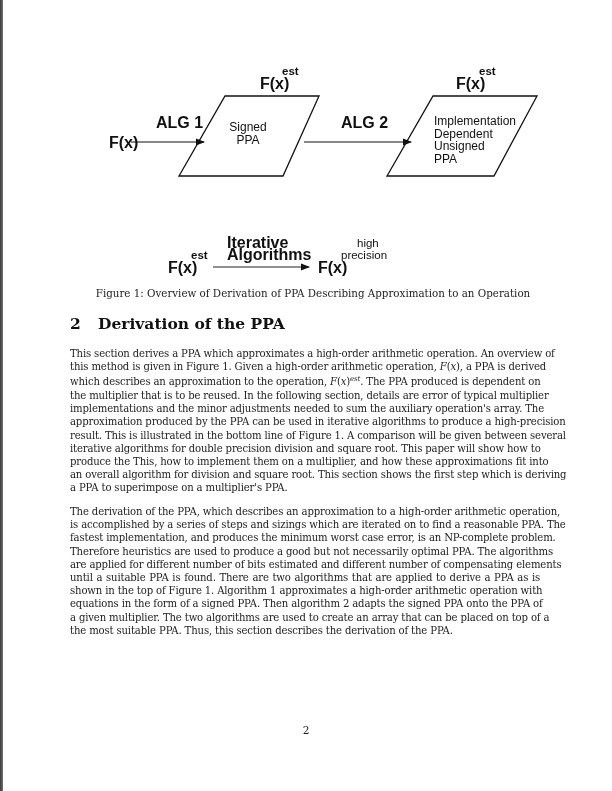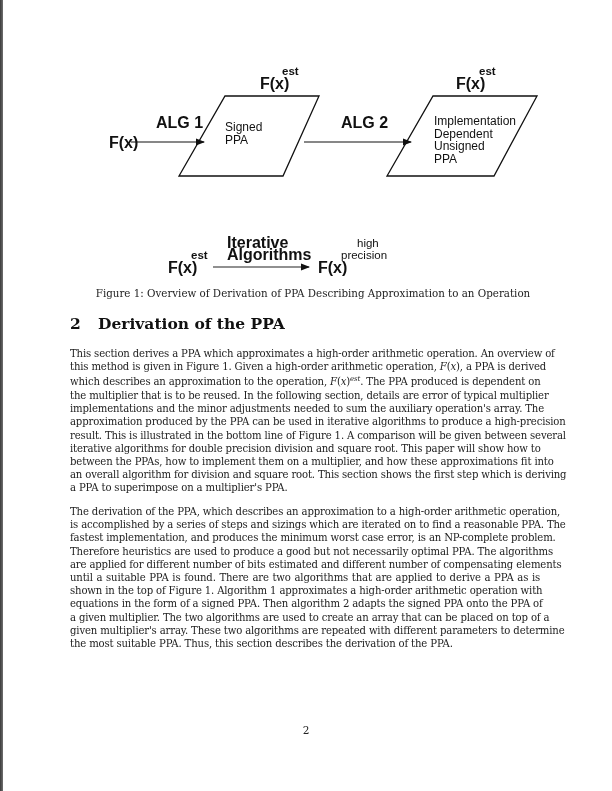--- a/index.html
+++ b/index.html
@@ -72,21 +72,21 @@
   <span class="fig-label bold" style="left:109px; top:137px;">F(x)</span>
   <span class="fig-label bold" style="left:156px; top:117px;">ALG 1</span>
   <span class="fig-label bold" style="left:341px; top:117px;">ALG 2</span>
 
   <span class="fig-label bold" style="left:260px; top:78px;">F(x)</span>
   <span class="fig-label bold sup" style="left:282px; top:65px;">est</span>
 
   <span class="fig-label bold" style="left:456px; top:78px;">F(x)</span>
   <span class="fig-label bold sup" style="left:479px; top:65px;">est</span>
 
-  <div class="box-text" style="left:225px; top:121px; text-align:left; width:46px;">
+  <div class="box-text" style="left:225px; top:121px; text-align:center; width:46px;">
     <div>Signed</div>
     <div>PPA</div>
   </div>
 
   <div class="box-text" style="left:434px; top:115px;">
     <div>Implementation</div>
     <div>Dependent</div>
     <div>Unsigned</div>
     <div>PPA</div>
   </div>
@@ -110,32 +110,31 @@
 
 <div class="para" style="top:347px;">
   <span class="line">This section derives a PPA which approximates a high-order arithmetic operation. An overview of</span>
   <span class="line">this method is given in Figure 1. Given a high-order arithmetic operation, <i class="math">F</i>(<i class="math">x</i>), a PPA is derived</span>
   <span class="line">which describes an approximation to the operation, <i class="math">F</i>(<i class="math">x</i>)<sup style="font-size:7px"><i>est</i></sup>. The PPA produced is dependent on</span>
   <span class="line">the multiplier that is to be reused. In the following section, details are error of typical multiplier</span>
   <span class="line">implementations and the minor adjustments needed to sum the auxiliary operation's array. The</span>
   <span class="line">approximation produced by the PPA can be used in iterative algorithms to produce a high-precision</span>
   <span class="line">result. This is illustrated in the bottom line of Figure 1. A comparison will be given between several</span>
   <span class="line">iterative algorithms for double precision division and square root. This paper will show how to</span>
-  <span class="line">between the PPAs, how to implement them on a multiplier, and how these approximations fit into</span>
+  <span class="line">produce the This, how to implement them on a multiplier, and how these approximations fit into</span>
   <span class="line">an overall algorithm for division and square root. This section shows the first step which is deriving</span>
   <span class="line last">a PPA to superimpose on a multiplier's PPA.</span>
 </div>
 
 <div class="para" style="top:505px;">
   <span class="line">The derivation of the PPA, which describes an approximation to a high-order arithmetic operation,</span>
   <span class="line">is accomplished by a series of steps and sizings which are iterated on to find a reasonable PPA. The</span>
   <span class="line">fastest implementation, and produces the minimum worst case error, is an NP-complete problem.</span>
   <span class="line">Therefore heuristics are used to produce a good but not necessarily optimal PPA. The algorithms</span>
   <span class="line">are applied for different number of bits estimated and different number of compensating elements</span>
   <span class="line">until a suitable PPA is found. There are two algorithms that are applied to derive a PPA as is</span>
   <span class="line">shown in the top of Figure 1. Algorithm 1 approximates a high-order arithmetic operation with</span>
   <span class="line">equations in the form of a signed PPA. Then algorithm 2 adapts the signed PPA onto the PPA of</span>
   <span class="line">a given multiplier. The two algorithms are used to create an array that can be placed on top of a</span>
-  <span class="line">given multiplier's array. These two algorithms are repeated with different parameters to determine</span>
   <span class="line last">the most suitable PPA. Thus, this section describes the derivation of the PPA.</span>
 </div>
 
 <div class="page-number">2</div>
 
 </body></html>

